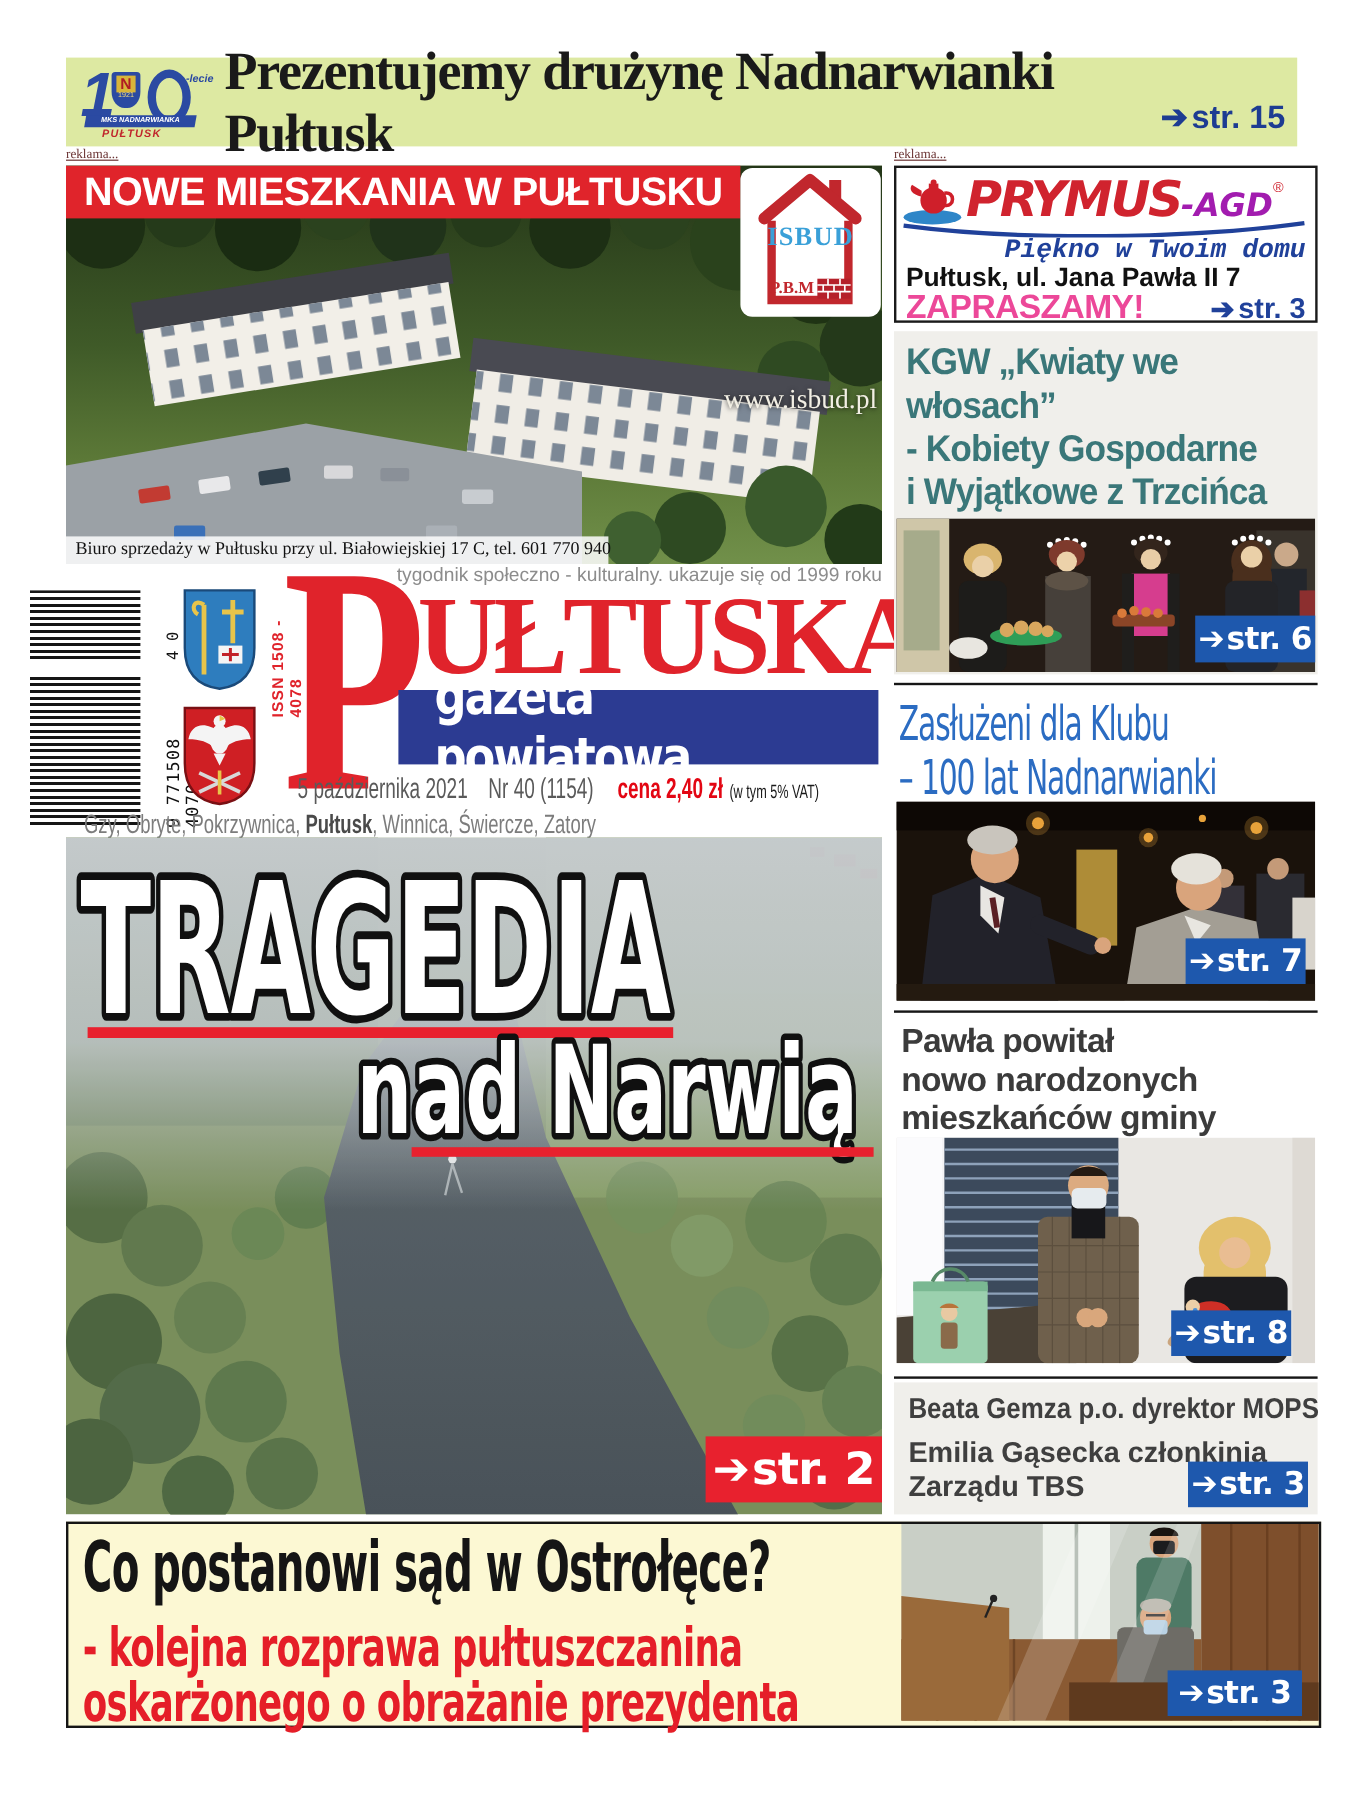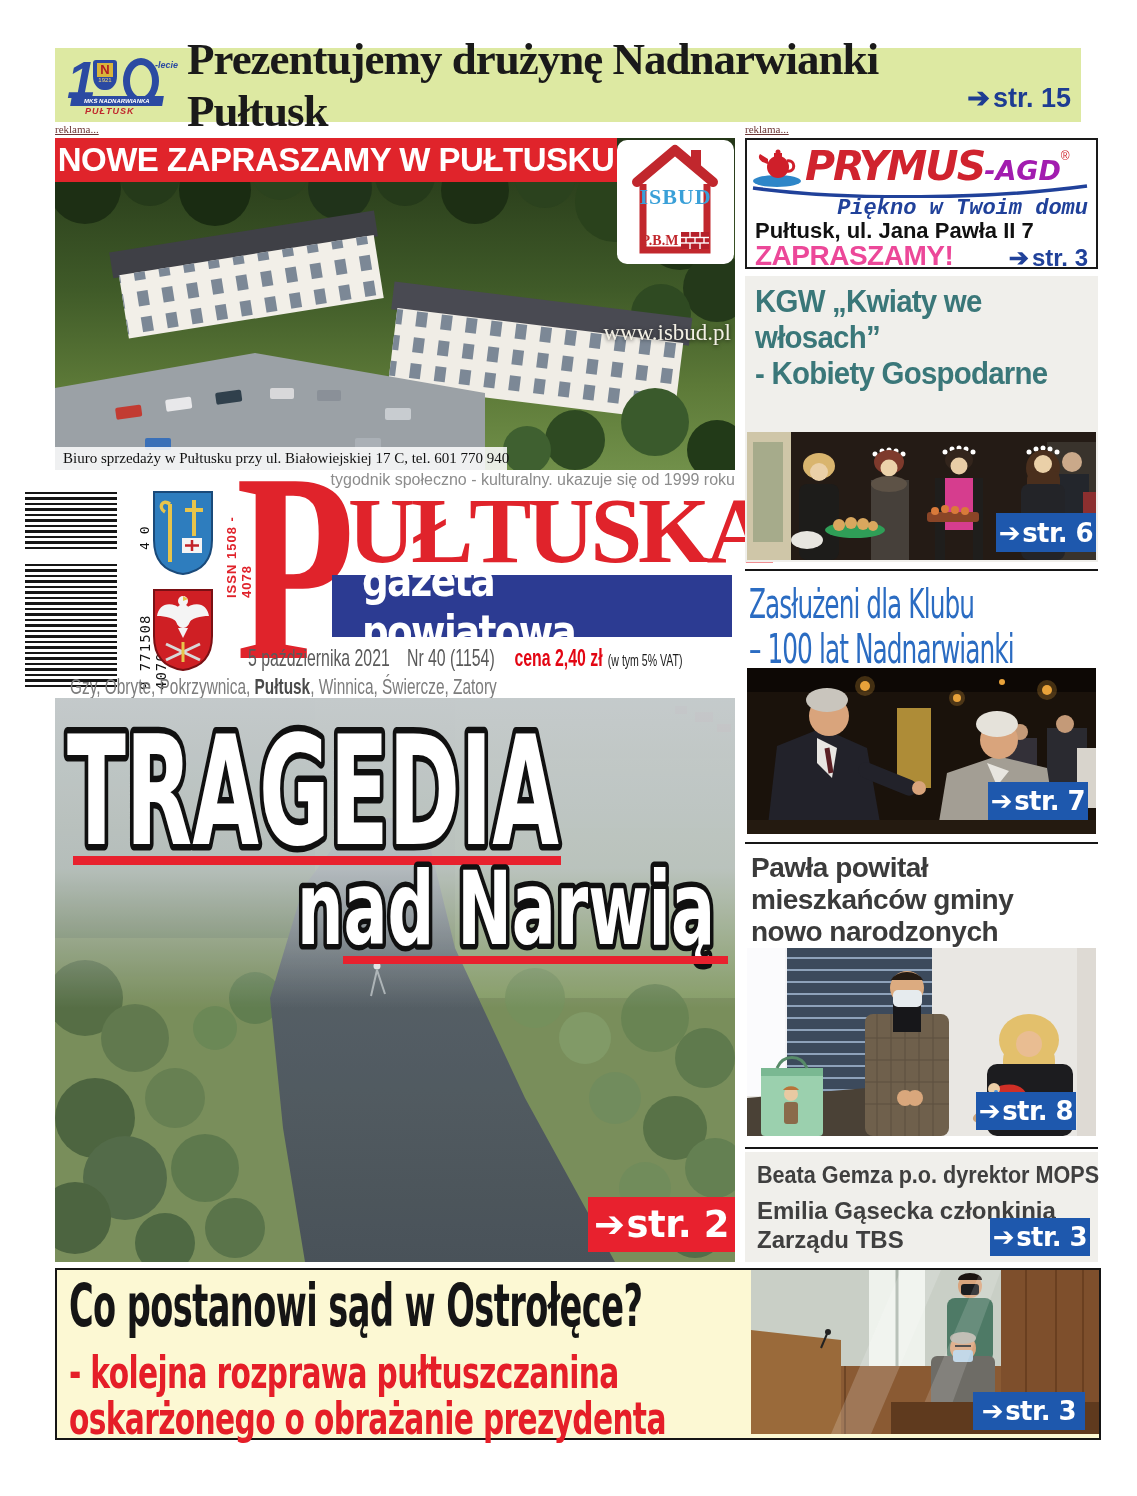--- a/index.html
+++ b/index.html
@@ -190,21 +190,21 @@
         <rect x="330" y="270" width="26" height="12" rx="2" fill="#c8ccd0"></rect>
         <rect x="300" y="300" width="26" height="12" rx="2" fill="#aab0b6"></rect>
         <rect x="90" y="300" width="26" height="12" rx="2" fill="#3a70b8"></rect>
       </g>
       <circle cx="520" cy="302" r="30" fill="#2e4a22"></circle>
         <circle cx="600" cy="284" r="34" fill="#3a5a2c"></circle>
       <circle cx="662" cy="312" r="30" fill="#223a18"></circle>
         <circle cx="472" cy="312" r="24" fill="#3f6030"></circle>
     </svg>
     <div class="abs isbud-bar">
-      <span>NOWE ZAPRASZAMY W PUŁTUSKU</span>
+      <span>NOWE MIESZKANIA W PUŁTUSKU</span>
     </div>
     <div class="abs isbud-logo">
       <svg class="abs" style="left:12px;top:2px" width="93" height="118" viewBox="0 0 93 118">
         <rect x="62" y="8" width="10" height="18" fill="#c1272d"></rect>
         <path d="M8,40 L46,8 L84,40" stroke="#c1272d" stroke-width="10" fill="none" stroke-linejoin="round" stroke-linecap="round"></path>
         <path d="M14,42 L14,108 L78,108 L78,42" stroke="#c1272d" stroke-width="7" fill="none"></path>
       </svg>
       <div class="abs isbud-brand">ISBUD</div>
       <div class="abs isbud-pbm">
         <span class="pbm">P.B.M</span>
@@ -355,20 +355,21 @@
       <span>➔</span>
       <span>str. 2</span>
     </div>
   </div>
 
   <div class="abs rcol-block kgw">
     <div class="kgw-h">
       <span class="hline"><span class="sx">KGW „Kwiaty we</span></span>
       <span class="hline"><span class="sx">włosach”</span></span>
       <span class="hline"><span class="sx">- Kobiety Gospodarne</span></span>
+      <span class="hline"><span class="sx">i Wyjątkowe z Trzcińca</span></span>
     </div>
     <svg class="rphoto" style="top:156px" width="349" height="128" viewBox="0 0 349 128">
       <rect width="349" height="128" fill="#241b15"></rect>
       <rect x="0" y="0" width="44" height="128" fill="#cfc6a8"></rect>
       <rect x="6" y="10" width="30" height="100" fill="#8a9a78" opacity="0.6"></rect>
       <rect x="300" y="10" width="49" height="118" fill="#39332c"></rect>
       <circle cx="325" cy="30" r="10" fill="#caa98a"></circle>
         <rect x="312" y="42" width="30" height="60" fill="#23262c"></rect>
       <rect x="336" y="60" width="13" height="40" fill="#8c2f2f"></rect>
       <ellipse cx="72" cy="34" rx="16" ry="13" fill="#d9b56e"></ellipse>
@@ -474,22 +475,22 @@
       <span>➔</span>
       <span>str. 7</span>
     </div>
   </div>
 
   <div class="abs divider" style="top:842px"></div>
 
   <div class="abs rcol-block wojt">
     <div class="wojt-h">
       <span class="hline">Pawła powitał</span>
+      <span class="hline">nowo narodzonych</span>
       <span class="hline">mieszkańców gminy</span>
-      <span class="hline">nowo narodzonych</span>
     </div>
     <svg class="rphoto" style="top:100px" width="349" height="188" viewBox="0 0 349 188">
       <rect width="349" height="188" fill="#e9e7e3"></rect>
       <rect x="0" y="0" width="185" height="148" fill="#f4f4f6"></rect>
       <rect x="0" y="0" width="38" height="148" fill="#fbfbfd"></rect>
       <rect x="40" y="0" width="145" height="146" fill="#3c4a5c"></rect>
       <g stroke="#8ea2ba" stroke-width="2">
         <line x1="40" y1="10" x2="185" y2="10"></line>
           <line x1="40" y1="22" x2="185" y2="22"></line>
         <line x1="40" y1="34" x2="185" y2="34"></line>

